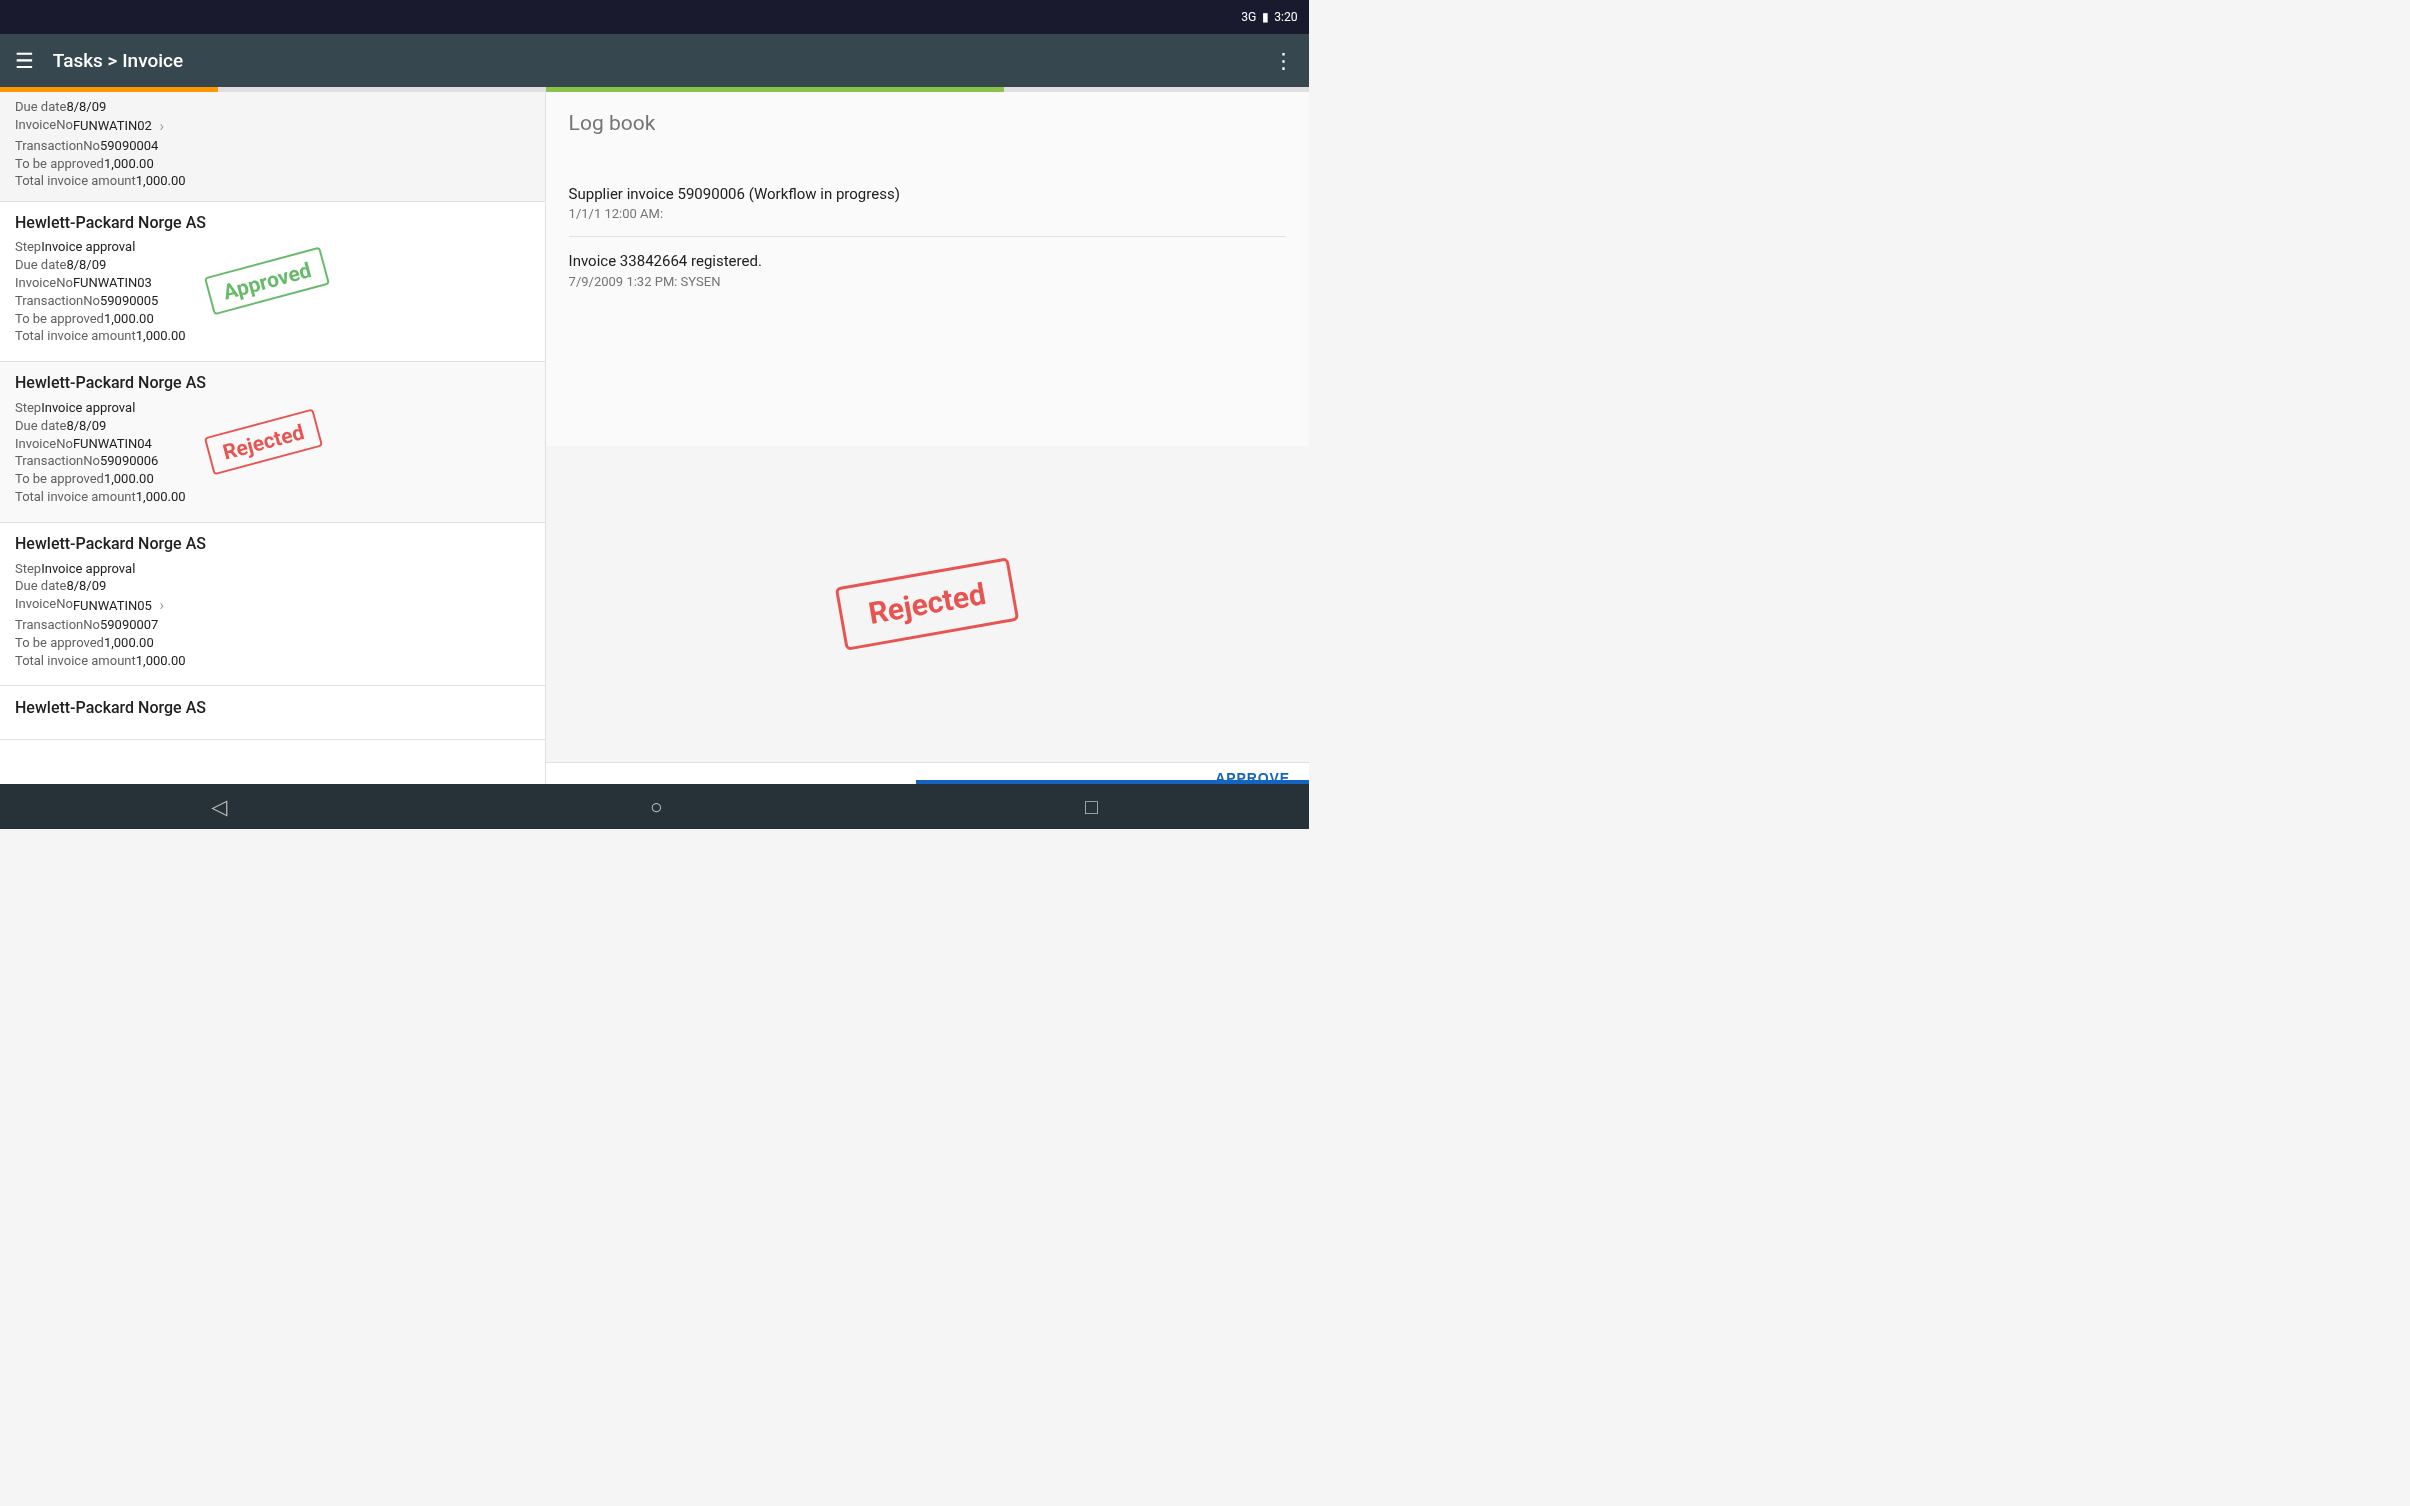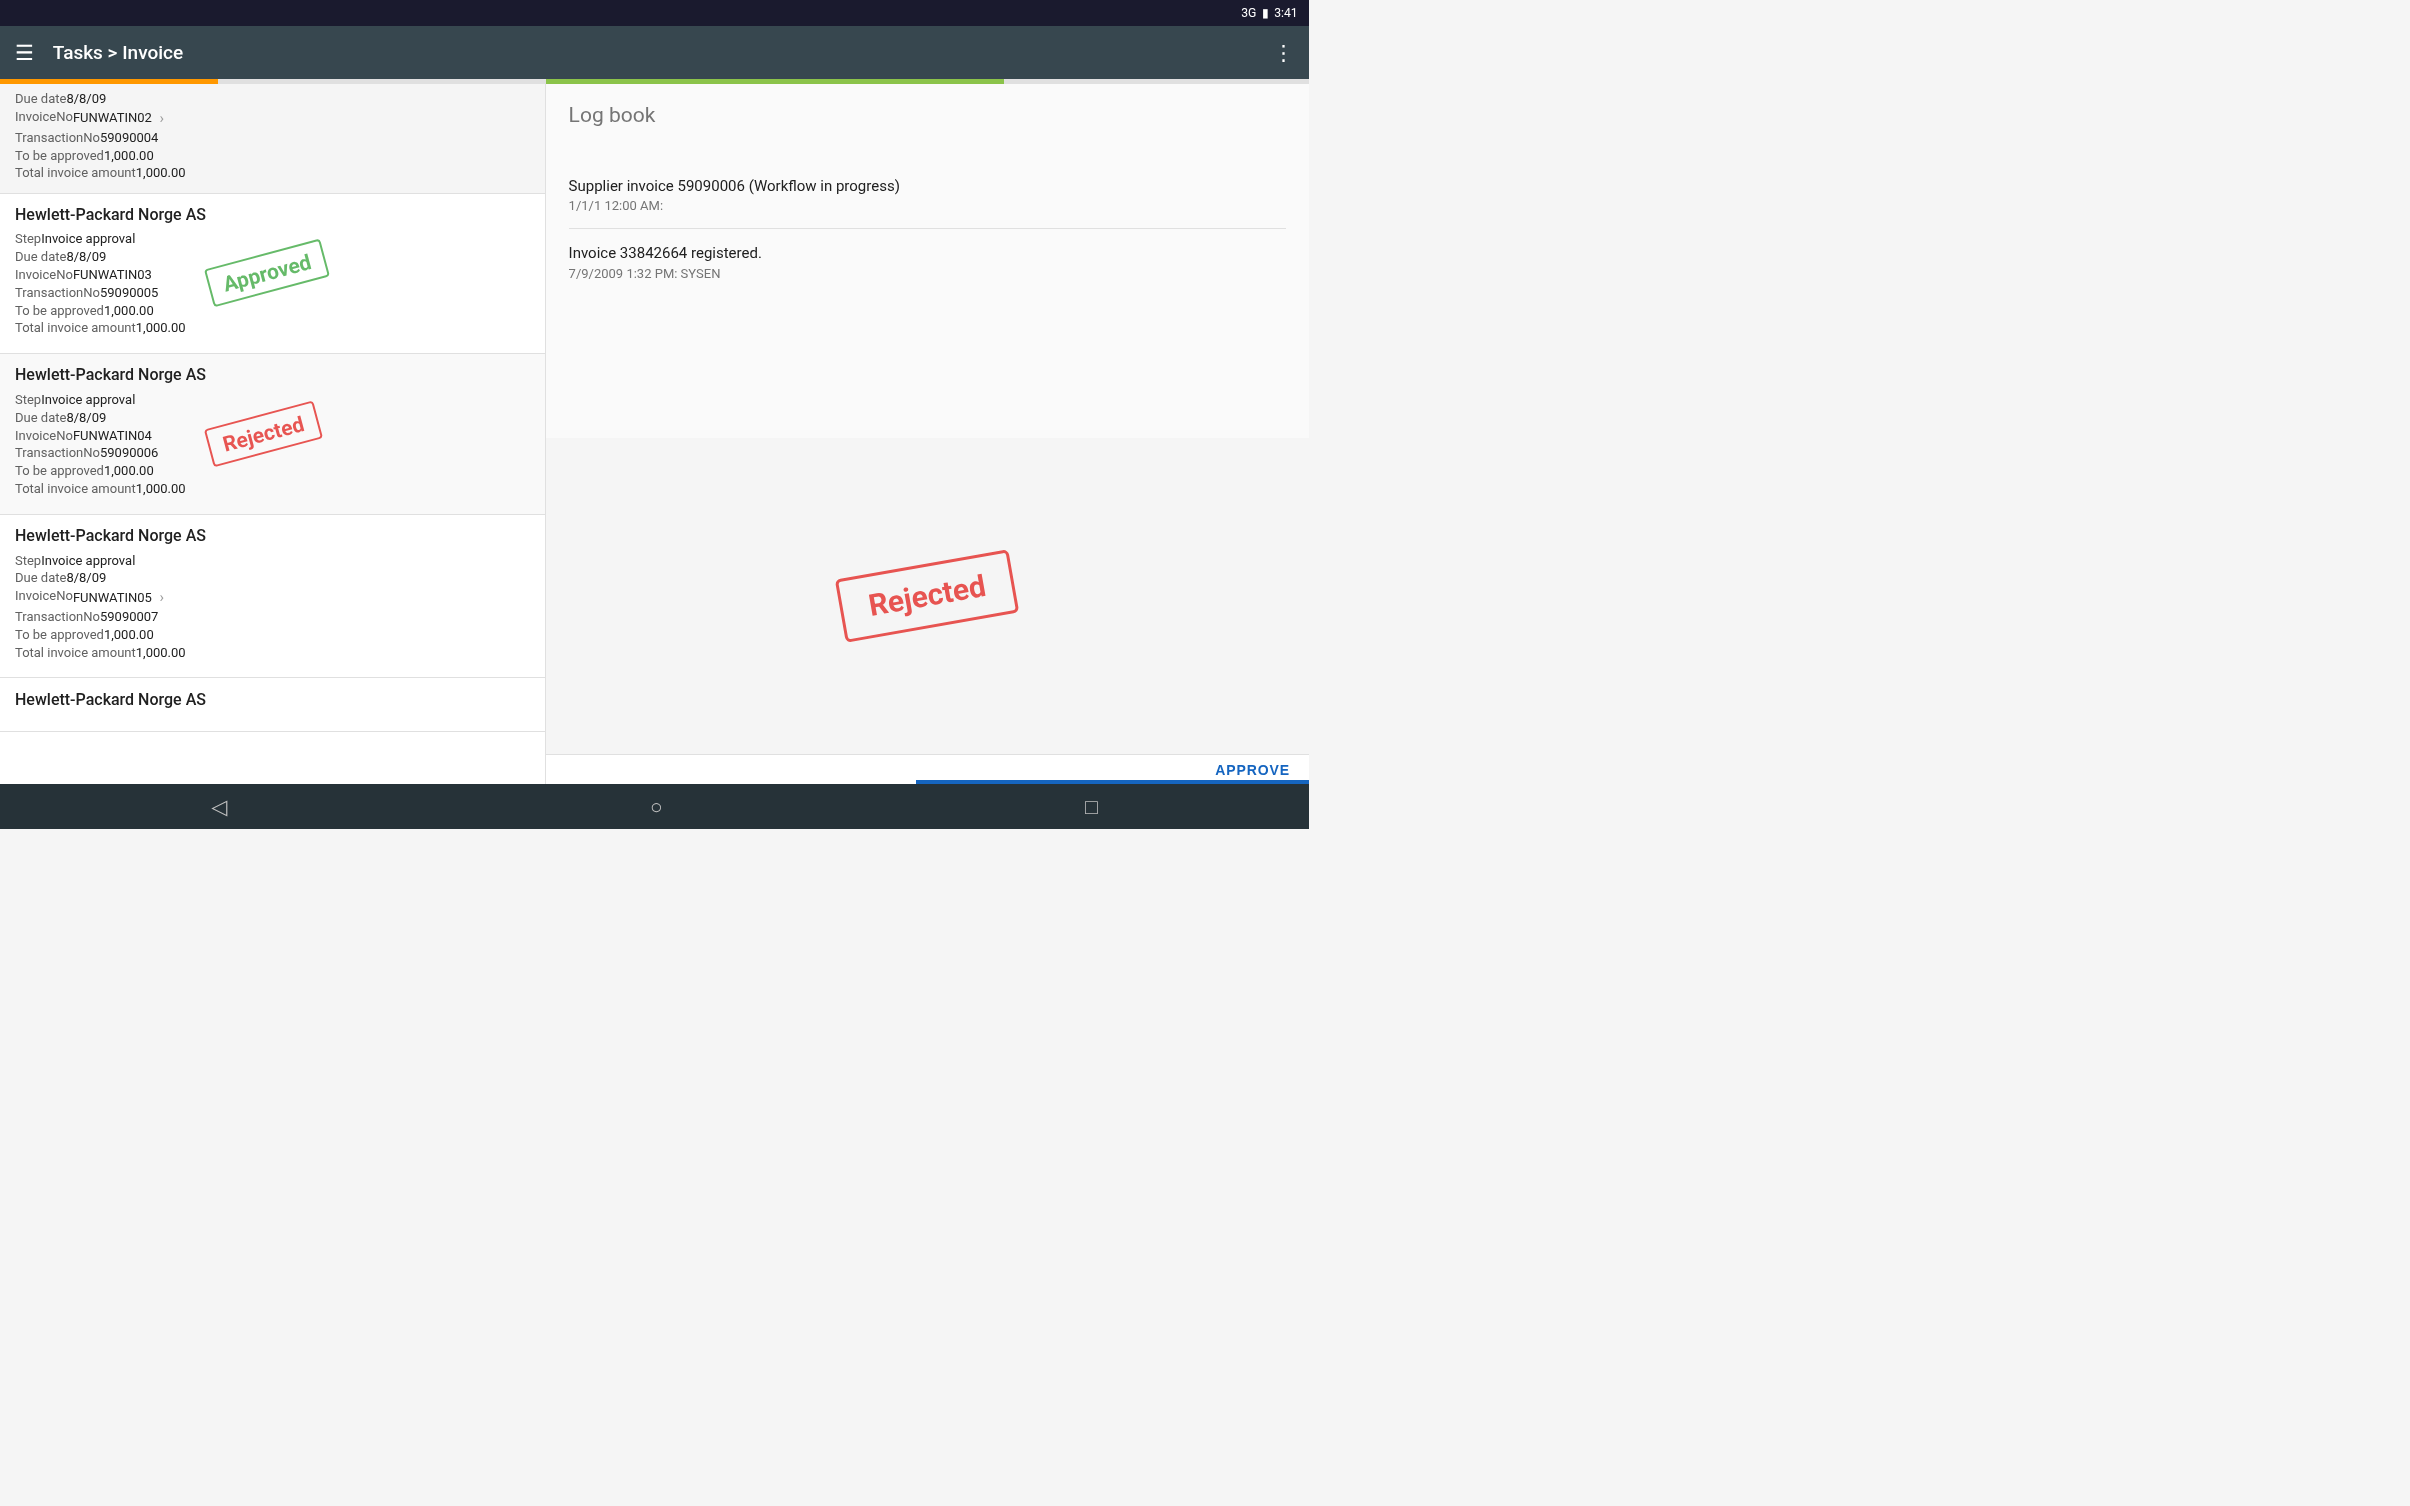--- a/index.html
+++ b/index.html
@@ -8,21 +8,21 @@
       background: #f5f5f5;
       width: 1309px;
       height: 829px;
       overflow: hidden;
       position: relative;
     }
 
     
     .status-bar {
       background: #1a1a2e;
-      height: 26px;
+      height: 34px;
       display: flex;
       align-items: center;
       justify-content: flex-end;
       padding: 0 11.3px;
       color: white;
       font-size: 12.2px;
       gap: 7.5px;
     }
     .status-bar-icons {
       display: flex;
@@ -262,21 +262,21 @@
       border-bottom: 0.9px solid #e0e0e0;
     }
   </style>
 </head>
 <body>
 
 <div class="status-bar">
   <div class="status-bar-icons">
     <span>3G</span>
     <span>▮</span>
-    <span>3:41</span>
+    <span>3:20</span>
   </div>
 </div>
 
 <div class="app-bar">
   <span class="menu-icon">☰</span>
   <span class="title">Tasks &gt; Invoice</span>
   <span class="more-icon">⋮</span>
 </div>
 
 <div class="main-content">

